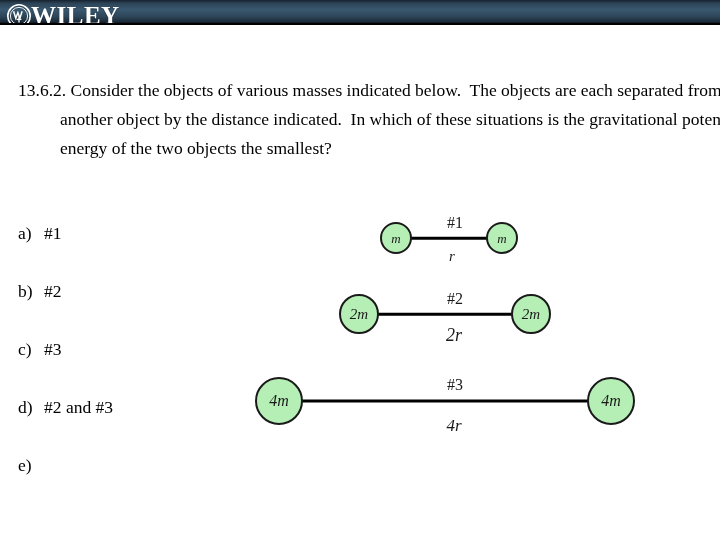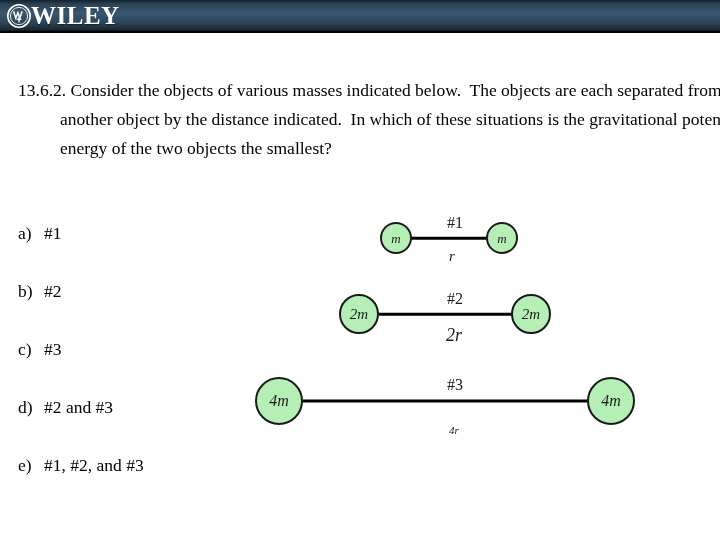--- a/index.html
+++ b/index.html
@@ -14,21 +14,21 @@
     overflow: hidden;
     position: relative;
   }
 
   
   .header-bar {
     position: absolute;
     left: 0;
     top: 0;
     width: 720px;
-    height: 33px;
+    height: 25px;
     background: linear-gradient(to bottom,
                 #16222f 0%,
                 #2c4356 14%,
                 #39586f 42%,
                 #2d4559 72%,
                 #1b2b39 94%,
                 #0d1620 100%);
     border-bottom: 2px solid #000000;
     box-sizing: border-box;
     overflow: hidden;
@@ -177,21 +177,20 @@
   <div class="option-row">
     <span class="option-letter">c)</span>
     <span class="option-text">#3</span>
   </div>
   <div class="option-row">
     <span class="option-letter">d)</span>
     <span class="option-text">#2 and #3</span>
   </div>
   <div class="option-row">
     <span class="option-letter">e)</span>
-    <span class="option-text">#1, #2, and #3</span>
   </div>
 </div>
 
 <div class="diagram" id="diagram-1">
   <div class="rod" style="left:30px; width:78px; height:2.5px;"></div>
   <div class="mass" style="left:0px; width:32px; height:32px; font-size:13px;">m</div>
   <div class="mass" style="left:106px; width:32px; height:32px; font-size:13px;">m</div>
   <div class="lbl lbl-top" style="left:75px; top:3px; font-size:16px;">#1</div>
   <div class="lbl lbl-bot" style="left:72px; top:37px; font-size:15px;">r</div>
 </div>
@@ -202,14 +201,14 @@
   <div class="mass" style="left:176px; width:40px; height:40px; font-size:15px;">2m</div>
   <div class="lbl lbl-top" style="left:120px; top:3px; font-size:16px;">#2</div>
   <div class="lbl lbl-bot" style="left:119px; top:38px; font-size:18px;">2r</div>
 </div>
 
 <div class="diagram" id="diagram-3">
   <div class="rod" style="left:48px; width:288px; height:3px;"></div>
   <div class="mass" style="left:2px; width:48px; height:48px; font-size:16px;">4m</div>
   <div class="mass" style="left:334px; width:48px; height:48px; font-size:16px;">4m</div>
   <div class="lbl lbl-top" style="left:202px; top:4px; font-size:16px;">#3</div>
-  <div class="lbl lbl-bot" style="left:201px; top:52px; font-size:11px;">4r</div>
+  <div class="lbl lbl-bot" style="left:201px; top:44px; font-size:17px;">4r</div>
 </div>
 
 </body></html>

